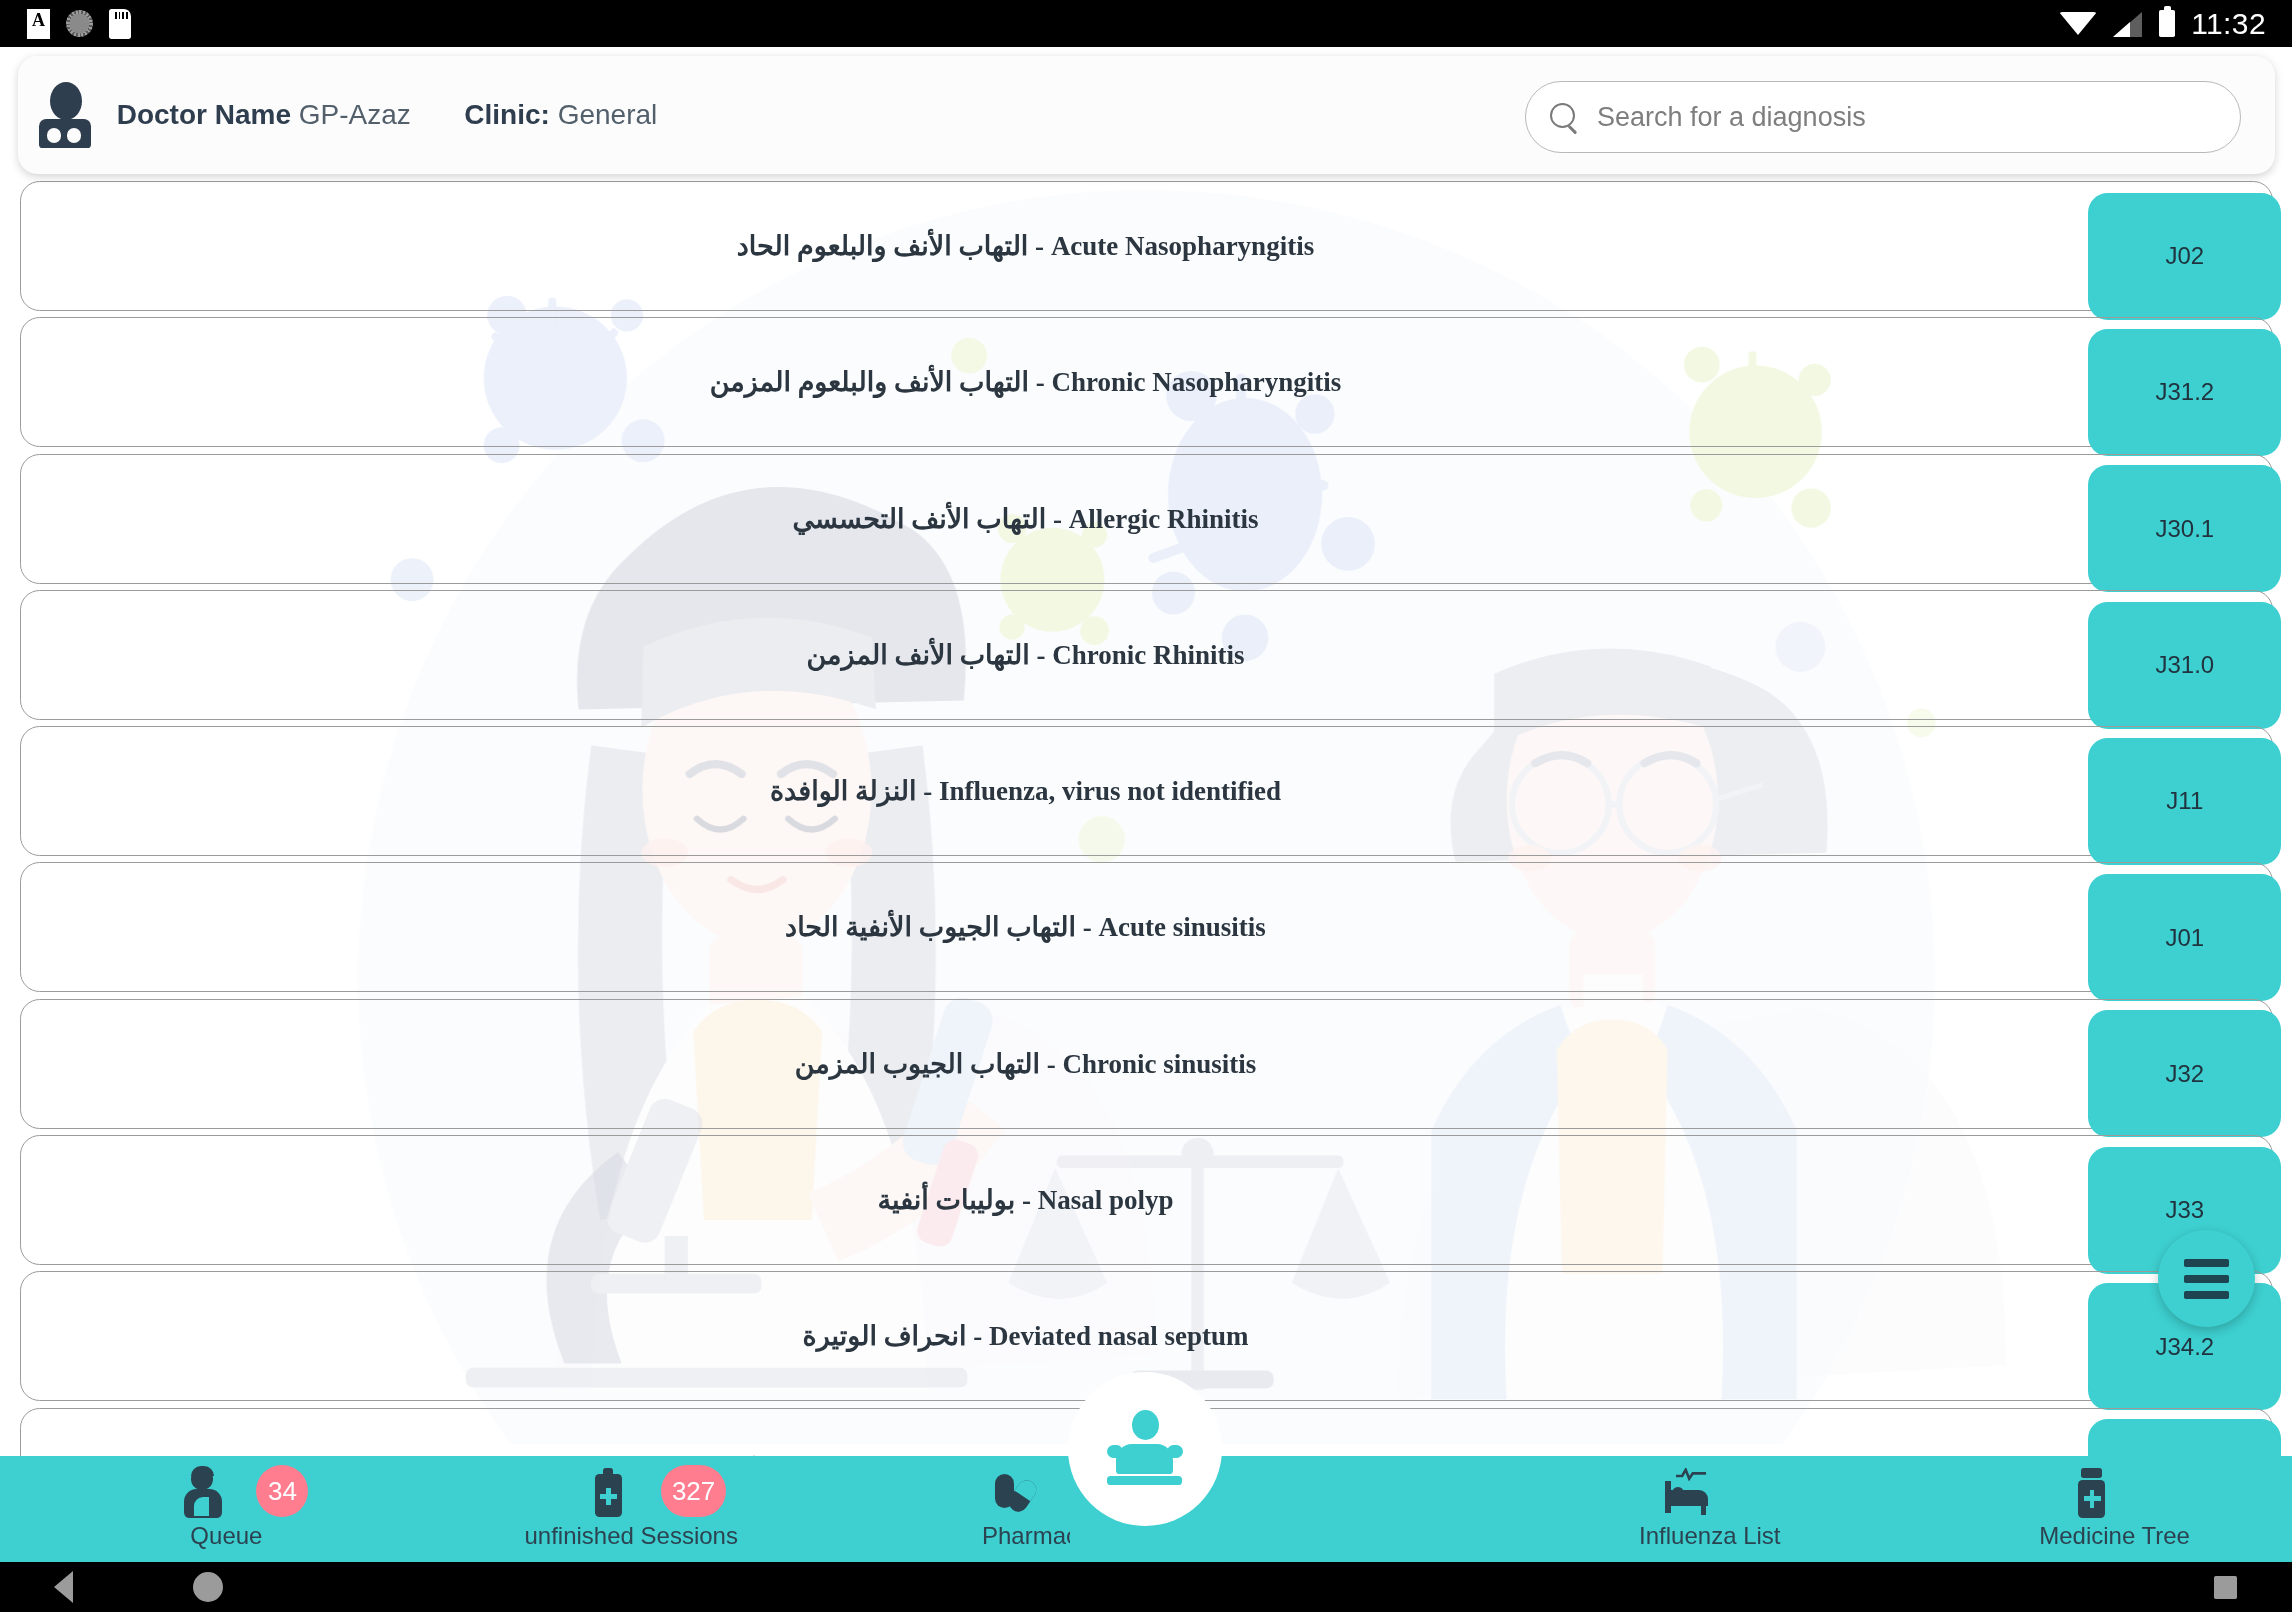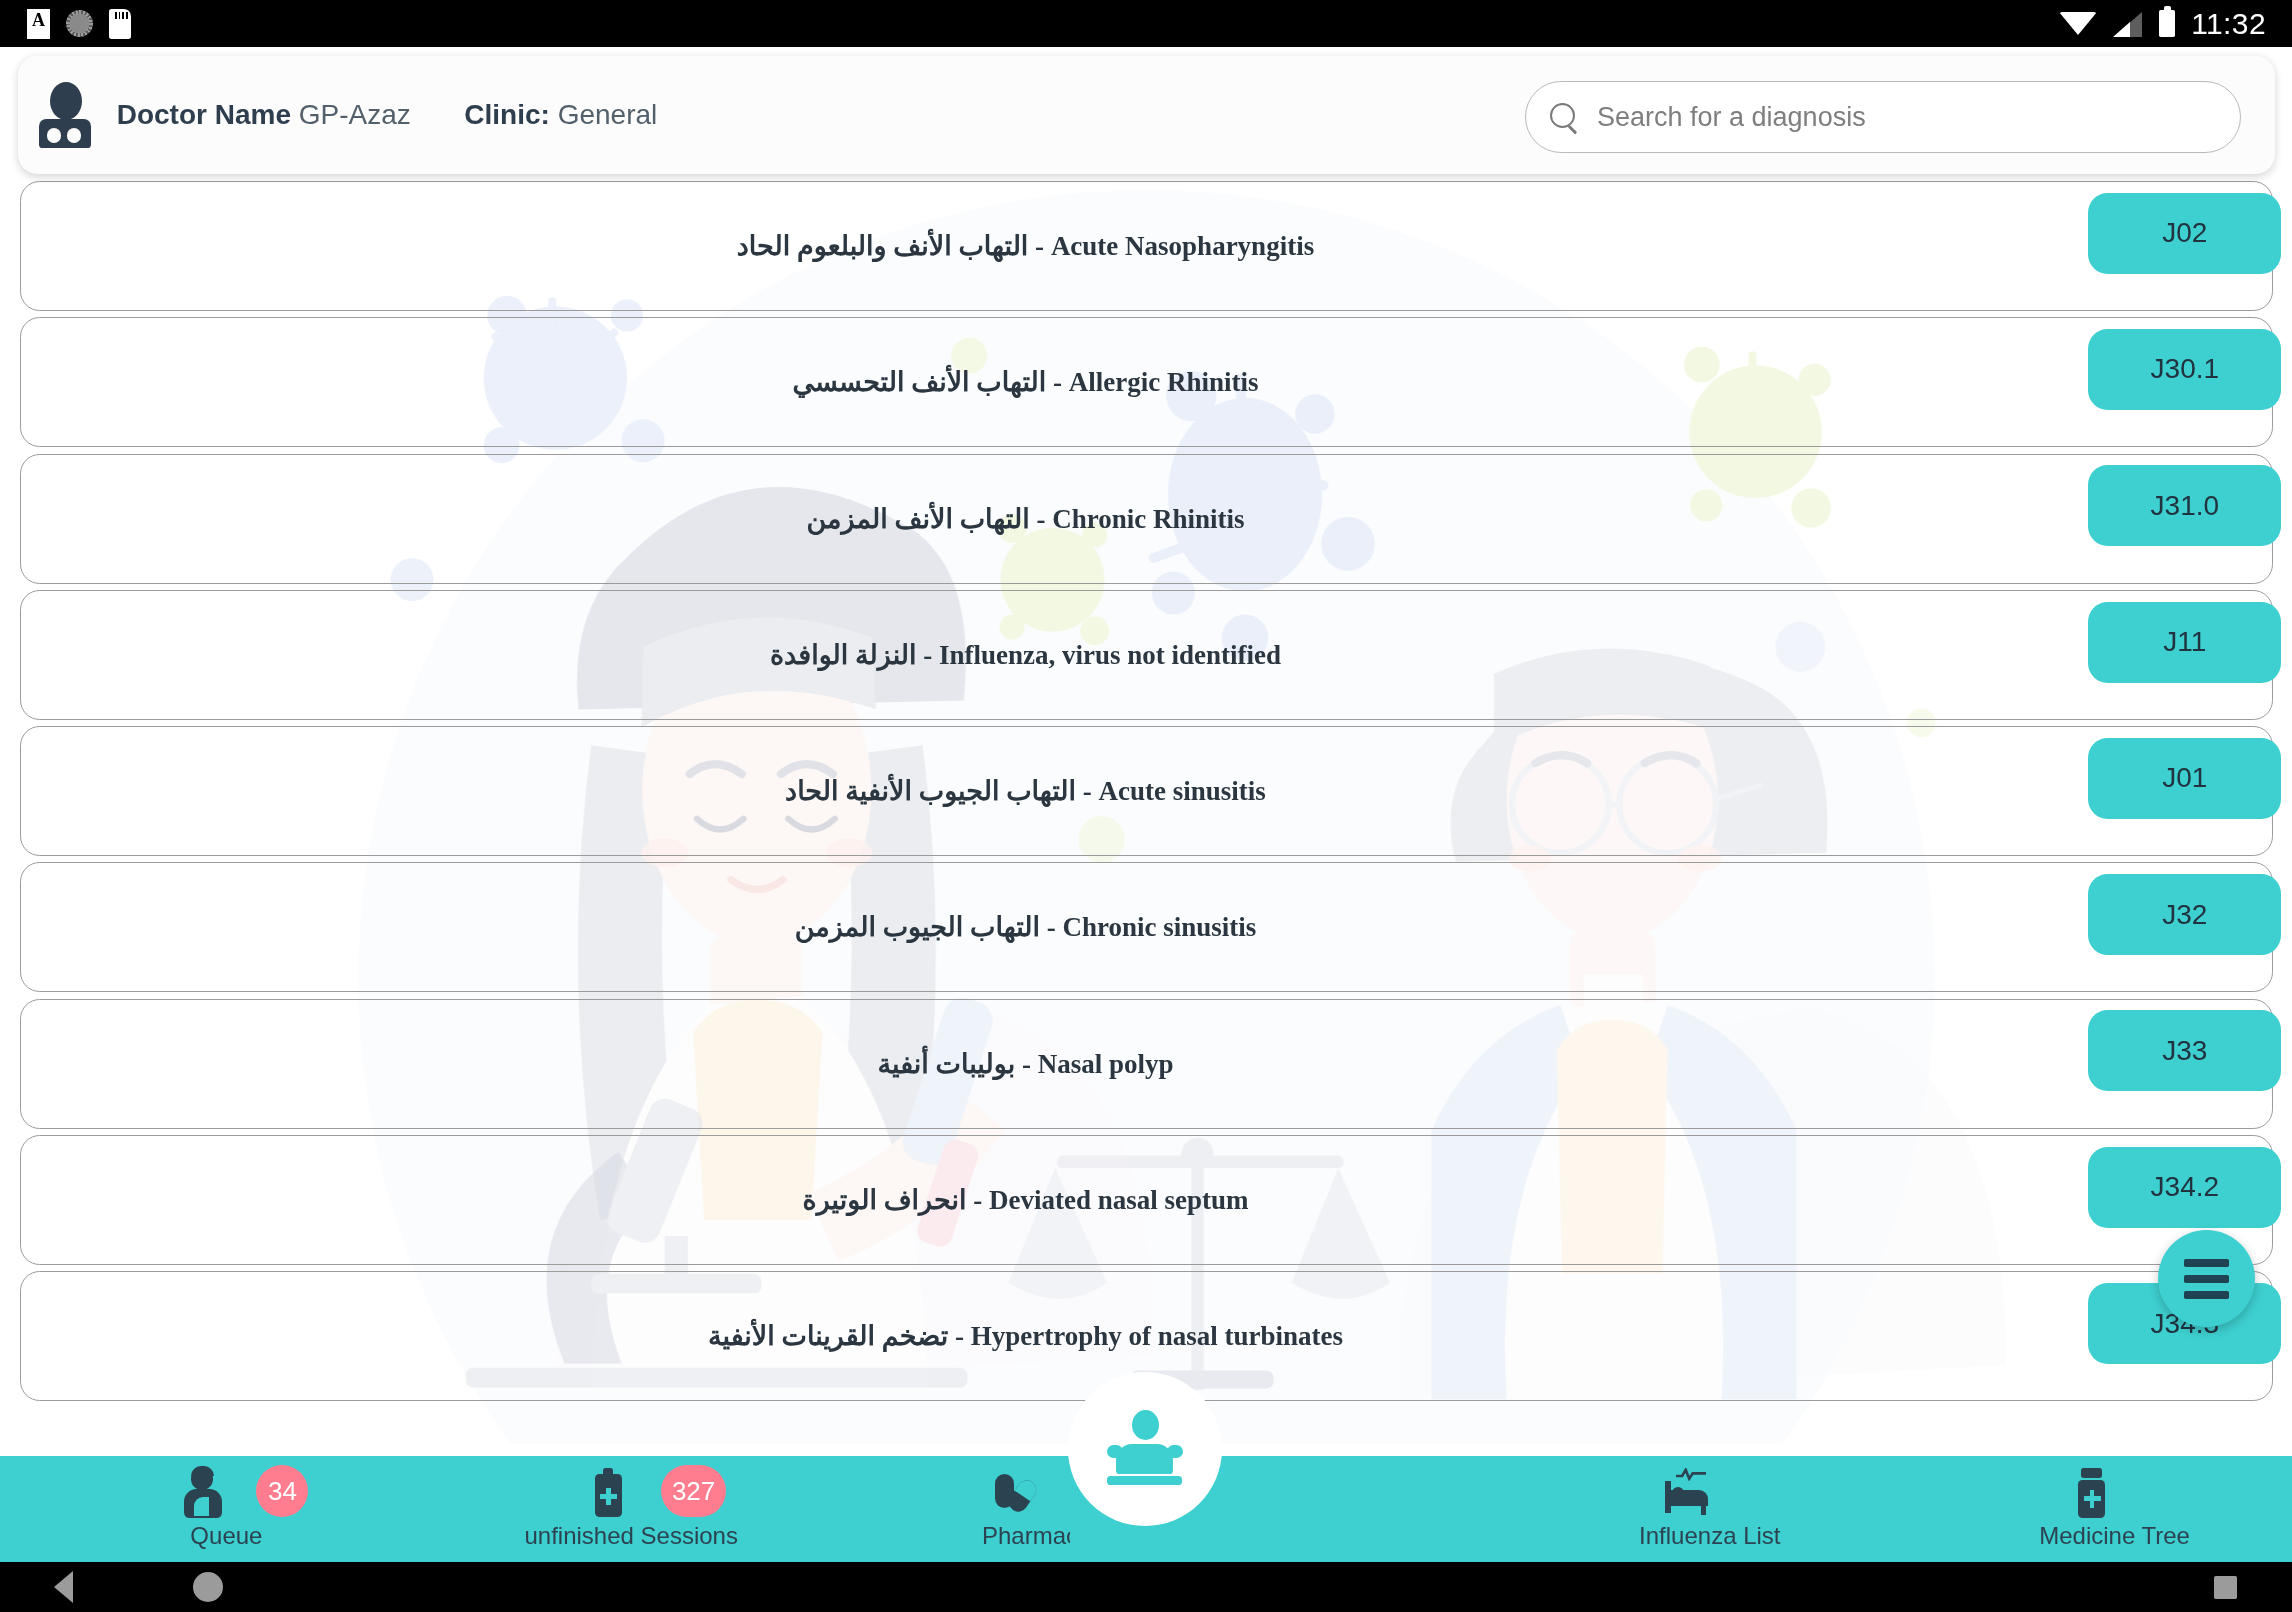--- a/index.html
+++ b/index.html
@@ -136,24 +136,24 @@
     display: flex; align-items: center;
   }
   .row-title {
     position: absolute; left: 0; right: 242px;
     text-align: center;
     font-size: 27px; font-weight: bold; color: #2b3640;
     direction: rtl; white-space: nowrap; font-family: Liberation Serif, serif;
   }
   .code-badge {
     position: absolute; right: -9px; top: 10.7px;
-    width: 193px; height: 81px;
+    width: 193px; height: 127px;
     background: #3ed0d0; border-radius: 19.7px;
     display: flex; align-items: center; justify-content: center;
-    font-size: 28px; color: #20333f;
+    font-size: 24px; color: #20333f;
     overflow: hidden;
   }
 
   
   .fab {
     position: absolute; right: 38px; bottom: 235px;
     width: 97px; height: 97px; border-radius: 50%;
     background: #3ed0d0; z-index: 40;
     display: flex; flex-direction: column; align-items: center;
     justify-content: center; gap: 8px;
@@ -424,20 +424,24 @@
       </div>
     </div>
 
     <div class="list">
 
       <div class="row">
         <div class="row-title">Acute Nasopharyngitis - التهاب الأنف والبلعوم الحاد</div>
         <div class="code-badge">J02</div>
       </div>
 
+      <div class="row">
+        <div class="row-title">Chronic Nasopharyngitis - التهاب الأنف والبلعوم المزمن</div>
+        <div class="code-badge">J31.2</div>
+      </div>
 
       <div class="row">
         <div class="row-title">Allergic  Rhinitis - التهاب الأنف التحسسي</div>
         <div class="code-badge">J30.1</div>
       </div>
 
       <div class="row">
         <div class="row-title">Chronic  Rhinitis - التهاب الأنف المزمن</div>
         <div class="code-badge">J31.0</div>
       </div>

